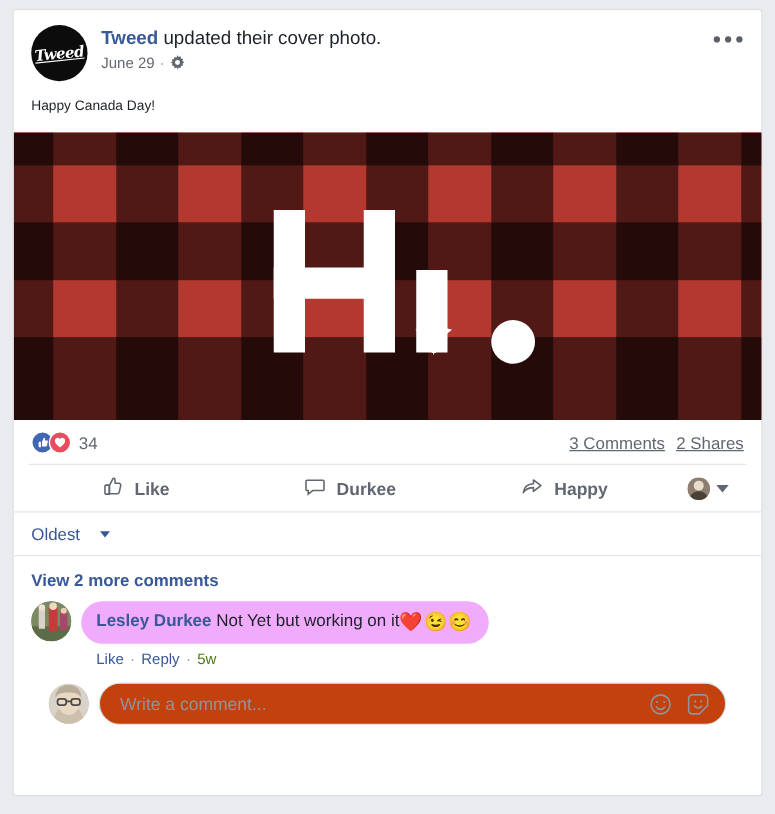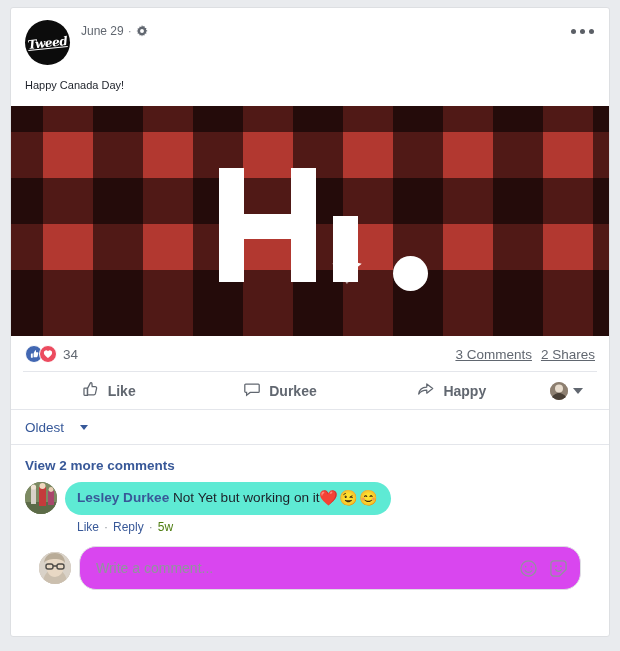--- a/index.html
+++ b/index.html
@@ -295,21 +295,21 @@
   .comment-avatar {
     width: 32px; height: 32px;
     border-radius: 50%;
     flex: 0 0 32px;
     overflow: hidden;
     position: relative;
     background: #6e7a5a;
   }
   .comment-body { margin-left: 8px; }
   .comment-bubble {
-    background: #5eead4;
+    background: #f0abfc;
     border-radius: 18px;
     padding: 7px 12px 8px 12px;
     font-size: 13.6px;
     line-height: 18px;
     color: #1d2129;
     display: inline-block;
     text-align: center;
   }
   .comment-bubble .commenter {
     color: #385898;
@@ -339,27 +339,27 @@
     width: 32px; height: 32px;
     border-radius: 50%;
     flex: 0 0 32px;
     overflow: hidden;
     position: relative;
     background: #c4b7a8;
   }
   .composer-field {
     margin-left: 8px;
     flex: 1 1 auto;
-    height: 44px;
+    height: 34px;
     border: 1px solid #dddfe2;
     border-radius: 17px;
     display: flex;
     align-items: center;
     padding: 0 12px 0 16px;
-    background: #d946ef;
+    background: #c2410c;
   }
   .composer-input {
     flex: 1 1 auto;
     border: none;
     outline: none;
     font-family: "Liberation Sans", sans-serif;
     font-size: 14px;
     color: #1d2129;
     background: transparent;
   }
@@ -371,20 +371,23 @@
 <body>
 
 <div id="post-card">
 
   <div class="post-header">
     <div class="author-avatar">
       <div class="wordmark">Tweed</div>
     </div>
 
     <div class="header-text">
+      <div class="headline">
+        <span class="page-name">Tweed</span><span> updated their cover photo.</span>
+      </div>
       <div class="meta-line">
         <span class="date">June 29</span>
         <span class="meta-sep">·</span>
         <span class="gear-icon">
           <svg width="12" height="12" viewBox="0 0 16 16" fill="#616770">
             <path d="M8 0l1 2.1 2.2-.7.5 2.3 2.3.5-.7 2.2L15.4 8l-2.1 1 .7 2.2-2.3.5-.5 2.3-2.2-.7L8 15.4l-1-2.1-2.2.7-.5-2.3-2.3-.5.7-2.2L.6 8l2.1-1-.7-2.2 2.3-.5.5-2.3 2.2.7z"></path>
             <circle cx="8" cy="8" r="2.6" fill="#ffffff"></circle>
           </svg>
         </span>
       </div>

